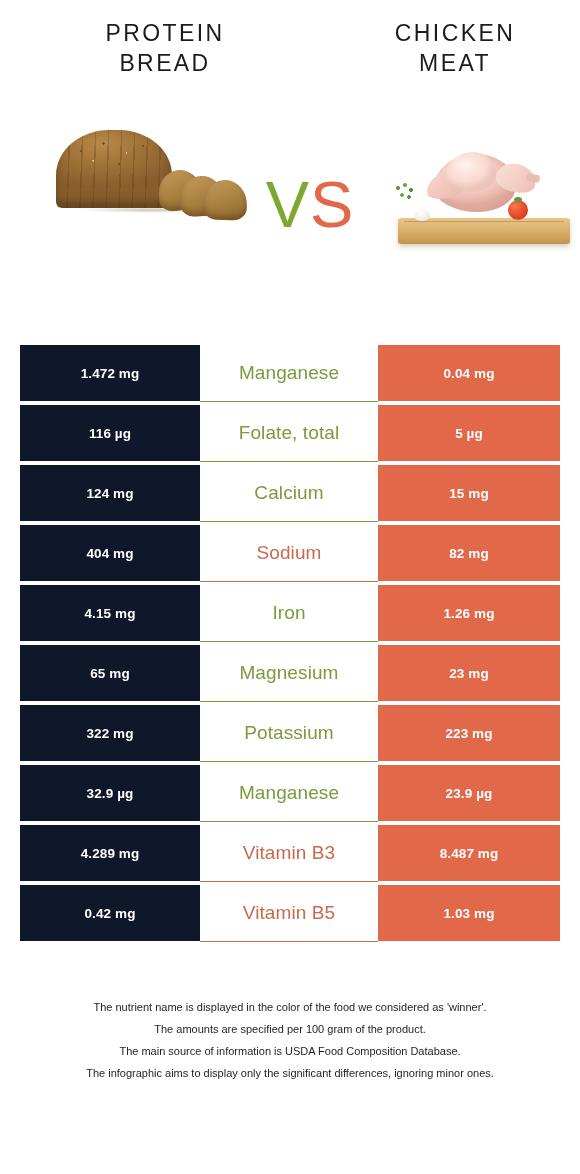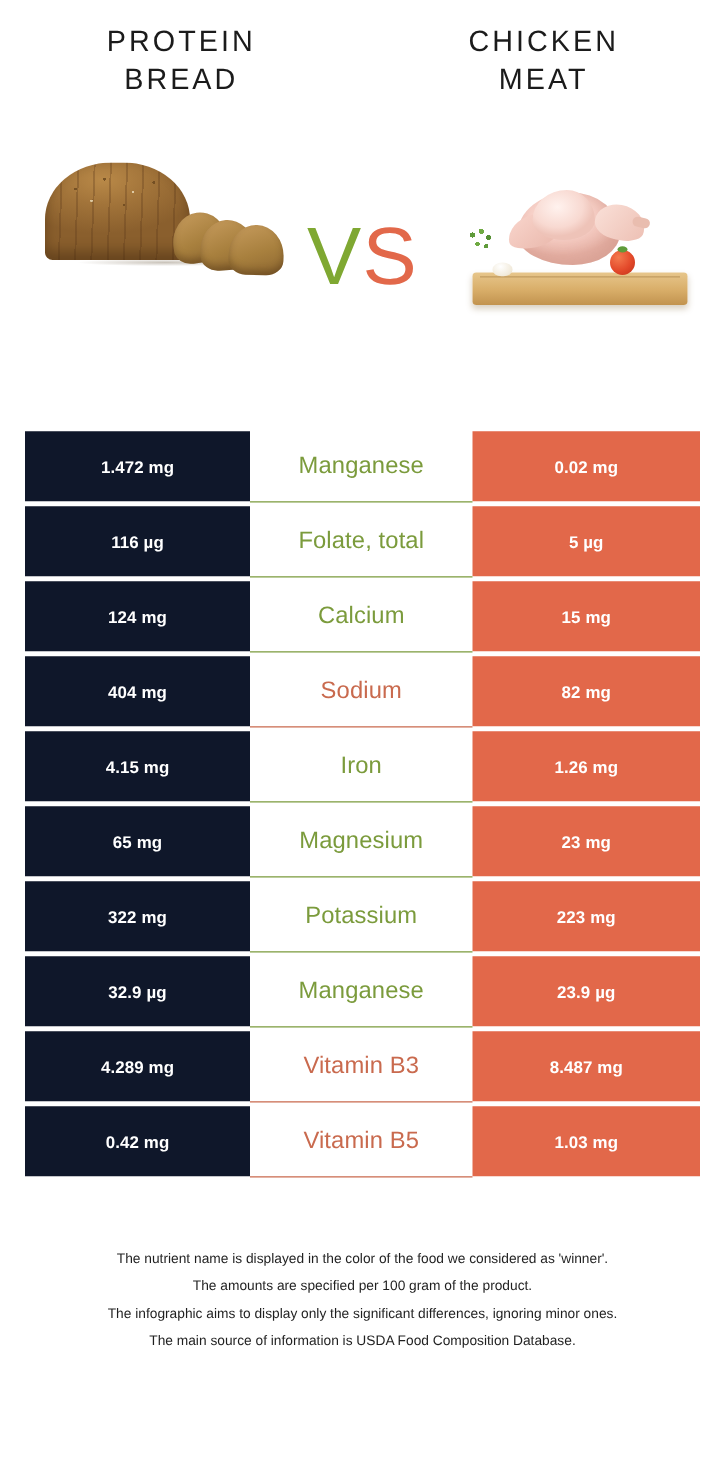--- a/index.html
+++ b/index.html
@@ -11,20 +11,21 @@
     background: #ffffff;
     font-family: "Liberation Sans", "DejaVu Sans", sans-serif;
   }
 
   #page {
     position: relative;
     width: 580px;
     height: 1174px;
     background: #ffffff;
     overflow: hidden;
+    padding-left: 20px;
   }
 
   
   .hero {
     position: relative;
     width: 580px;
     height: 300px;
   }
 
   .hero-titles {
@@ -332,21 +333,21 @@
       <div class="tomato"></div>
     </div>
   </div>
 
   <div class="table" id="comparison-table">
       <div class="row">
         <div class="cell cell-left">1.472 mg</div>
         <div class="cell cell-mid">
           <span class="nutrient win-green">Manganese</span>
         </div>
-        <div class="cell cell-right">0.02 mg</div>
+        <div class="cell cell-right">0.04 mg</div>
         <div class="midline win-green"></div>
       </div>
       <div class="row">
         <div class="cell cell-left">116 µg</div>
         <div class="cell cell-mid">
           <span class="nutrient win-green">Folate, total</span>
         </div>
         <div class="cell cell-right">5 µg</div>
         <div class="midline win-green"></div>
       </div>
@@ -412,17 +413,17 @@
           <span class="nutrient win-red">Vitamin B5</span>
         </div>
         <div class="cell cell-right">1.03 mg</div>
         <div class="midline win-red"></div>
       </div>
     </div>
 
   <div class="footnote">
     <p>The nutrient name is displayed in the color of the food we considered as 'winner'.</p>
     <p>The amounts are specified per 100 gram of the product.</p>
+    <p>The main source of information is USDA Food Composition Database.</p>
     <p>The infographic aims to display only the significant differences, ignoring minor ones.</p>
-    <p>The main source of information is USDA Food Composition Database.</p>
   </div>
 
 </div>
 
 </body></html>

